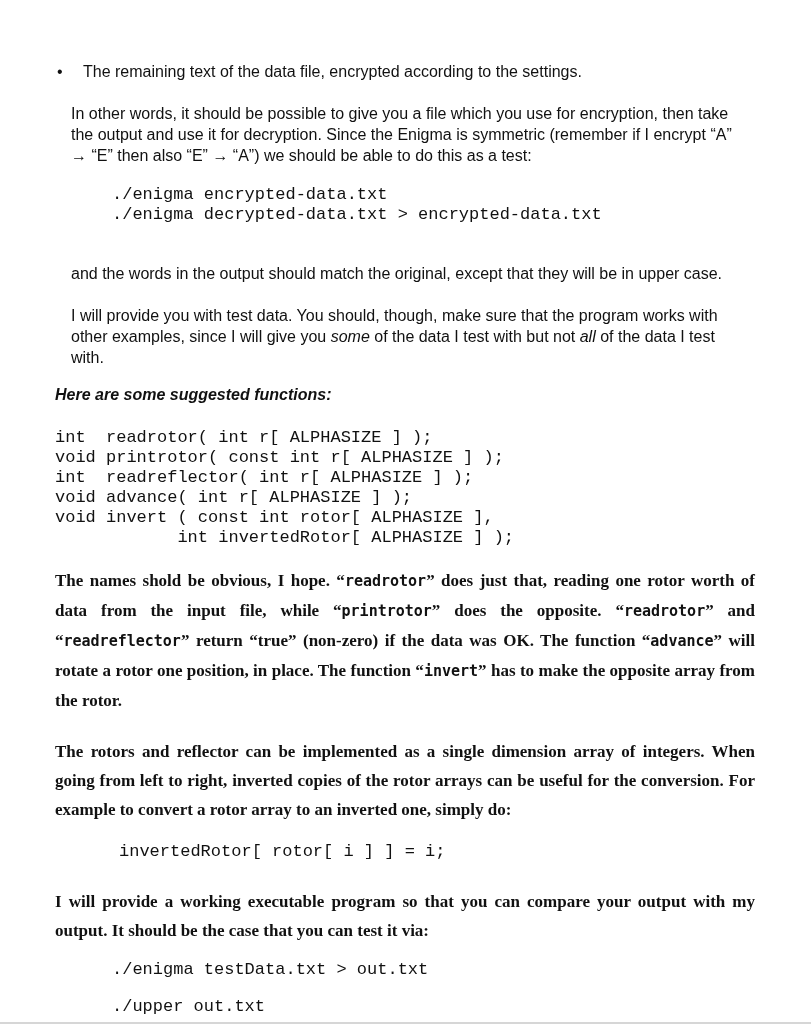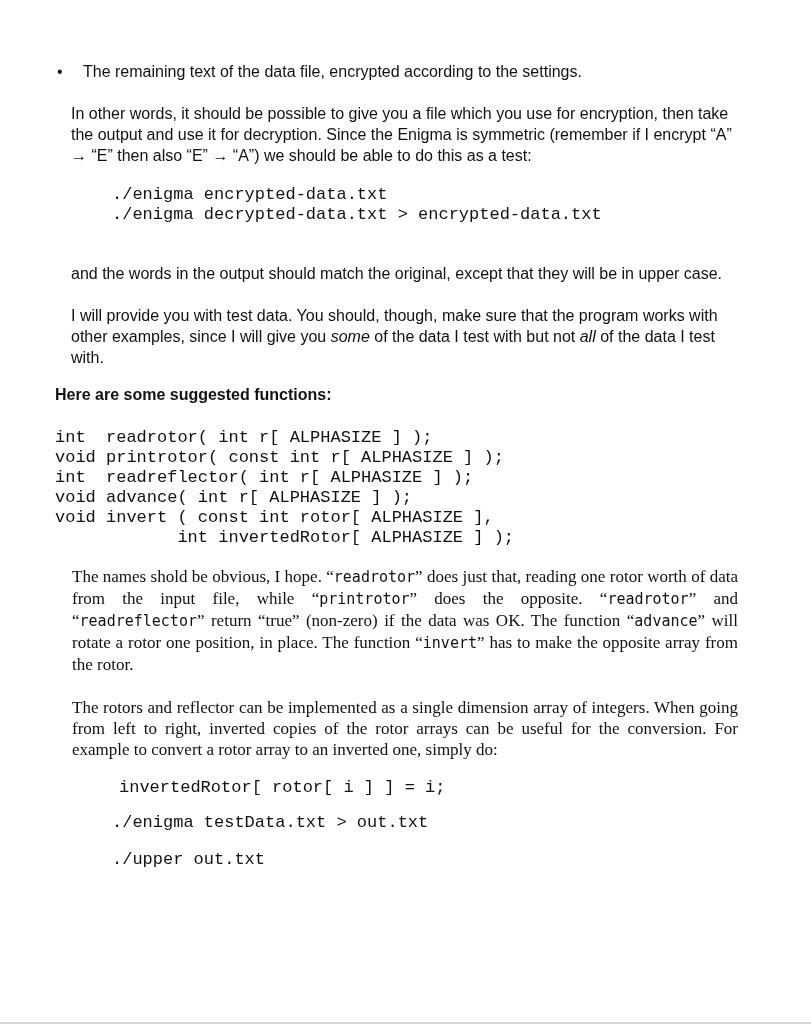--- a/index.html
+++ b/index.html
@@ -12,27 +12,28 @@
     overflow:hidden;
     color:#111;
   }
   .sans{
     font-family:"Liberation Sans",sans-serif;
     font-size:16px;line-height:21px;
     margin:16px;text-align:left;
   }
   .serif{
     font-family:"Liberation Serif",serif;
-    font-size:17px;line-height:21px;
-    margin:17px;text-align:justify;
+    font-size:17px;line-height:29px;
+    margin:0;text-align:justify;font-weight:bold;
   }
   .heading{
     font-family:"Liberation Sans",sans-serif;
     font-size:16px;line-height:21px;font-weight:bold;
     margin:0;
+    font-style:italic;
   }
   .code{
     font-family:"Liberation Mono",monospace;
     font-size:17px;line-height:20px;
     margin:0;white-space:pre;
   }
   .code-line{white-space:pre;}
   .icode{
     font-family:"DejaVu Sans Mono",monospace;
     font-size:15px;font-style:normal;
@@ -85,20 +86,21 @@
   <p class="heading mt-heading">Here are some suggested functions:</p>
 
   <pre class="code mt-codefuncs"><div class="code-line">int  readrotor( int r[ ALPHASIZE ] );</div><div class="code-line">void printrotor( const int r[ ALPHASIZE ] );</div><div class="code-line">int  readreflector( int r[ ALPHASIZE ] );</div><div class="code-line">void advance( int r[ ALPHASIZE ] );</div><div class="code-line">void invert ( const int rotor[ ALPHASIZE ],</div><div class="code-line">            int invertedRotor[ ALPHASIZE ] );</div></pre>
 
   <p class="serif mt-pnames"><span>The names shold be obvious, I hope. “</span><span class="icode">readrotor</span><span>” does just that, reading one rotor worth of data from the input file, while “</span><span class="icode">printrotor</span><span>” does the opposite. “</span><span class="icode">readrotor</span><span>” and “</span><span class="icode">readreflector</span><span>” return “true” (non-zero) if the data was OK. The function “</span><span class="icode">advance</span><span>” will rotate a rotor one position, in place. The function “</span><span class="icode">invert</span><span>” has to make the opposite array from the rotor.</span></p>
 
   <p class="serif mt-protors">The rotors and reflector can be implemented as a single dimension array of integers.  When going from left to right, inverted copies of the rotor arrays can be useful for the conversion.  For example to convert a rotor array to an inverted one, simply do:</p>
 
   <pre class="code mt-codeinvert"><div class="code-line">     invertedRotor[ rotor[ i ] ] = i;</div></pre>
 
+  <p class="serif mt-pexec">I will provide a working executable program so that you can compare your output with my output. It should be the case that you can test it via:</p>
 
   <pre class="code mt-coderun"><div class="code-line">./enigma testData.txt &gt; out.txt</div></pre>
 
 
   <pre class="code mt-codererun"><div class="code-line">./upper out.txt</div></pre>
 
   <div class="page-bottom-edge"></div>
 </div>
 
 </body></html>

